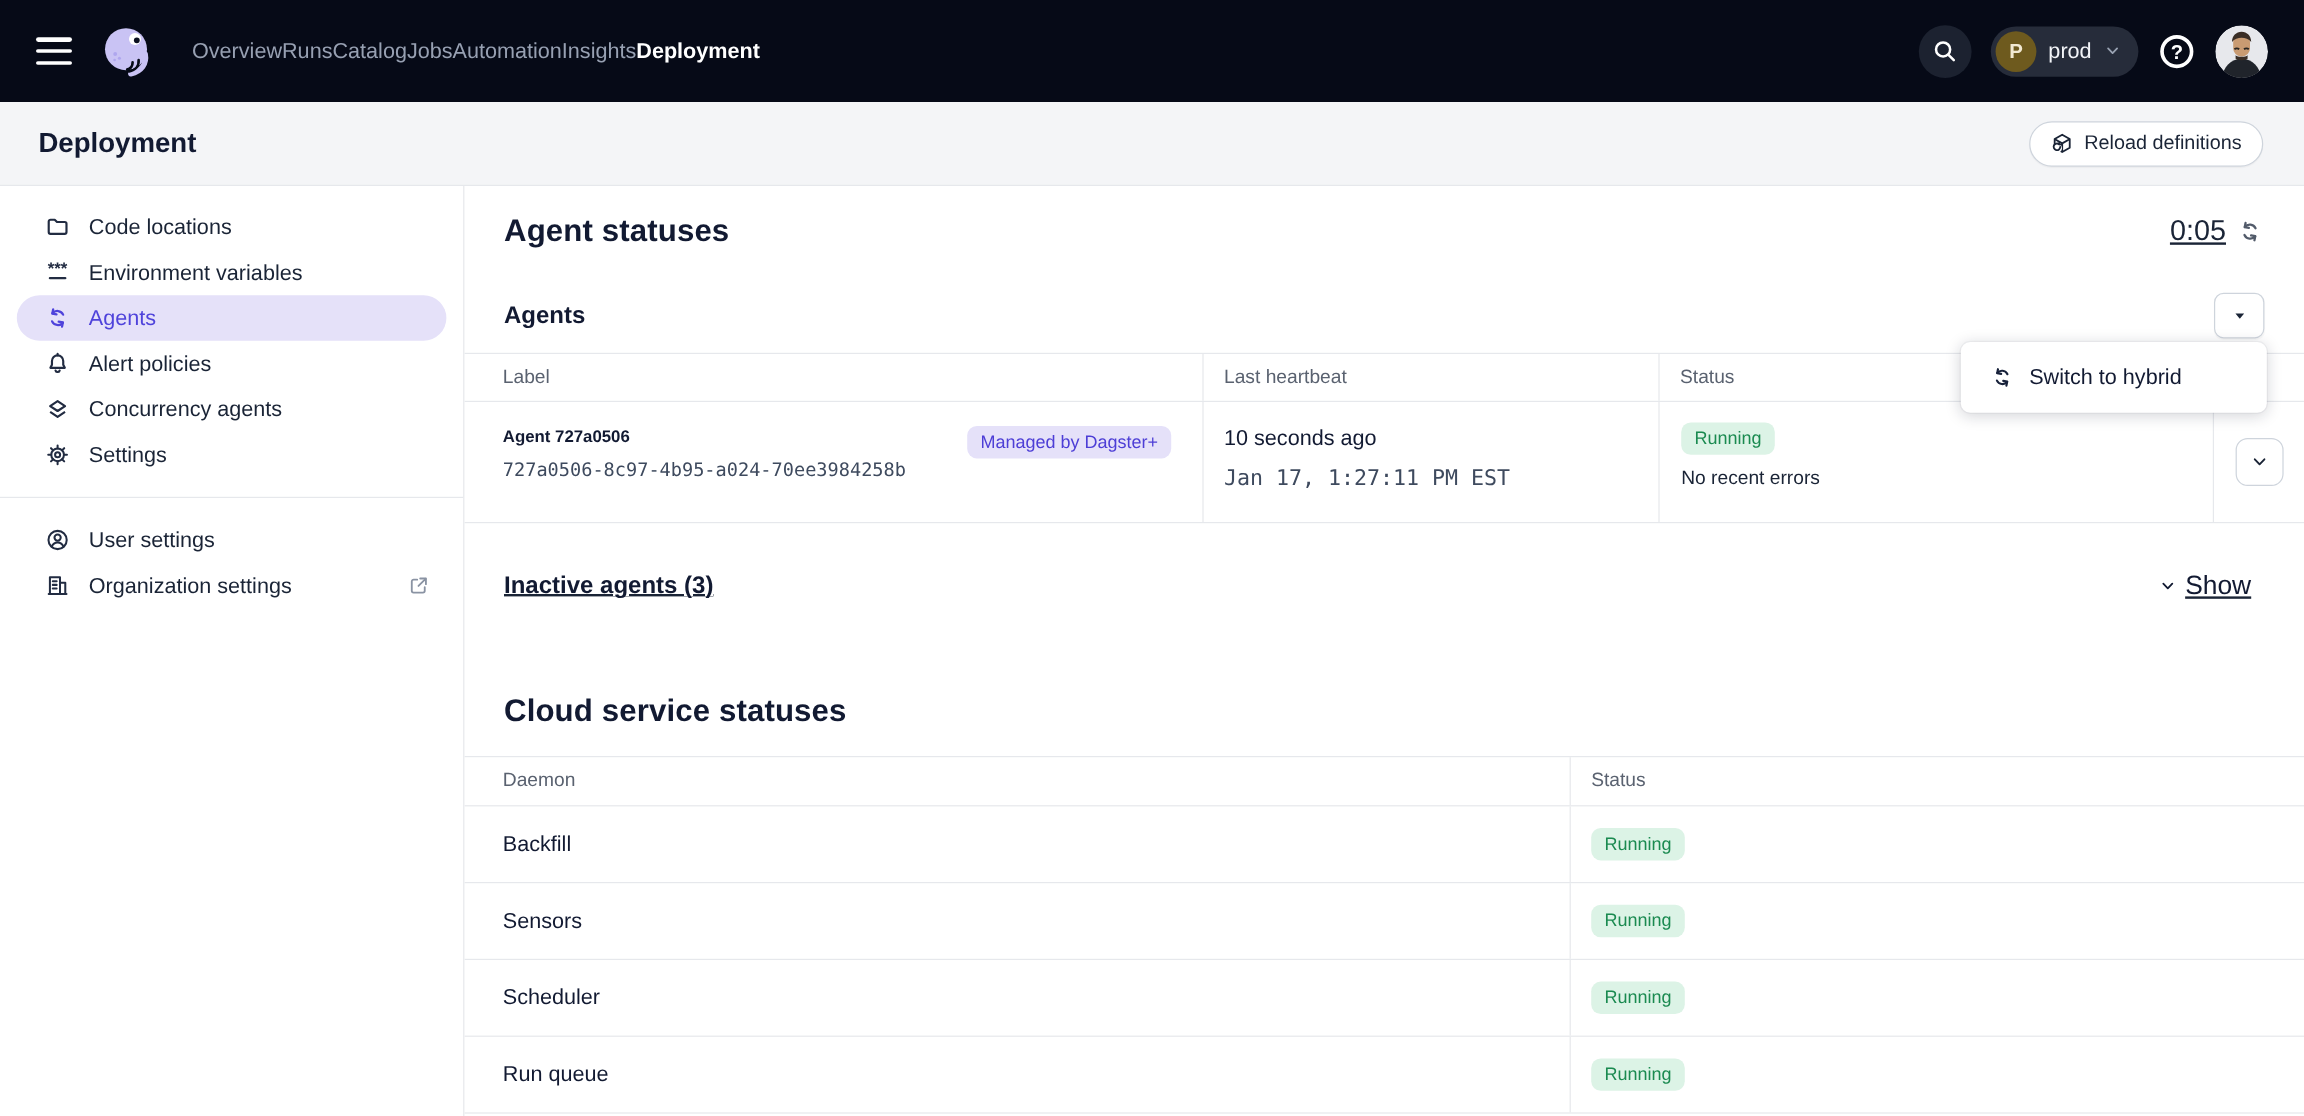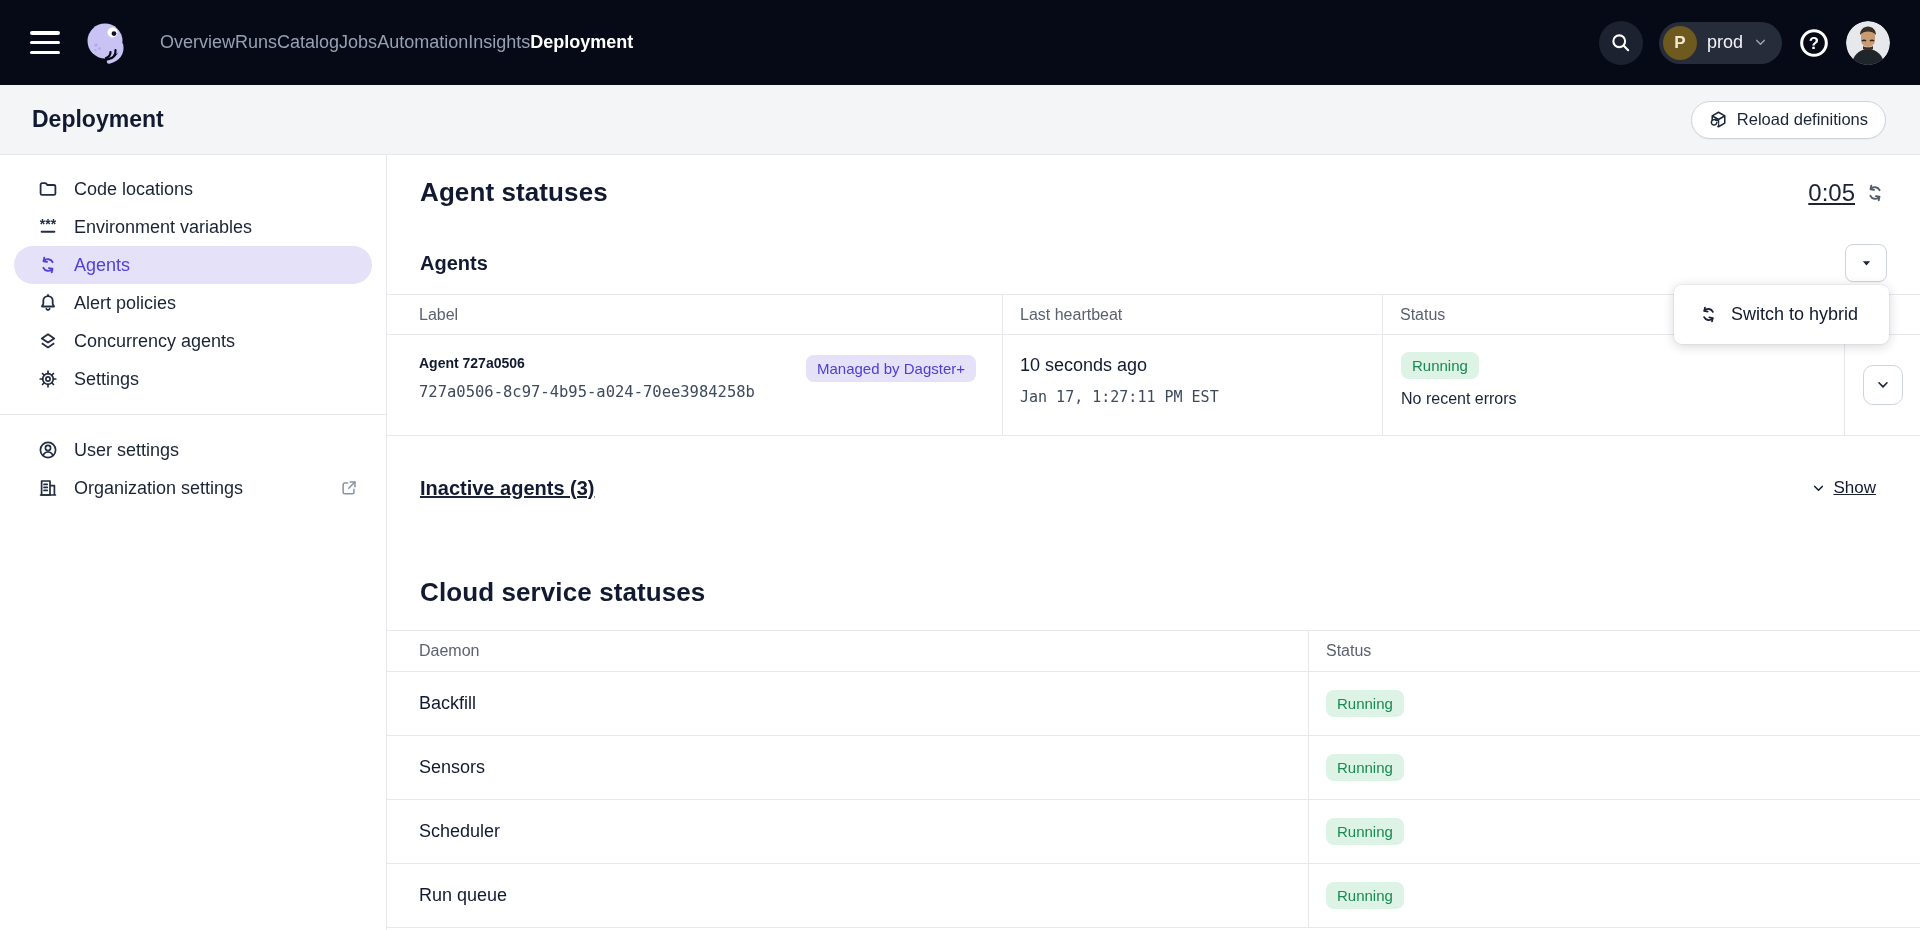--- a/index.html
+++ b/index.html
@@ -88,33 +88,33 @@
 
   .agent-row{height:101px;}
   .agent-cell{display:flex;justify-content:space-between;align-items:flex-start;padding:20px 26px 0 32px;}
   .agent-name{font-size:14px;font-weight:700;color:var(--ink);}
   .agent-id{margin-top:12px;font-size:15.5px;color:var(--mono-ink);}
   .badge{display:inline-block;border-radius:8px;font-size:15px;font-weight:500;padding:5px 11px;white-space:nowrap;}
   .badge.purple{background:var(--purple-bg);color:#4D3ED6;}
   .badge.green{background:var(--green-bg);color:var(--green);}
   .hb-cell{padding:20px 0 0 17px;}
   .hb-rel{font-size:18px;color:var(--ink);}
-  .hb-ts{margin-top:12px;font-size:15px;color:var(--mono-ink);}
+  .hb-ts{margin-top:12px;font-size:18px;color:var(--mono-ink);}
   .status-cell{padding:17px 0 0 18px;display:flex;flex-direction:column;align-items:flex-start;gap:11px;}
   .status-note{font-size:16px;color:var(--body-ink);}
   .actions-cell{display:flex;align-items:center;justify-content:center;}
 
-  .popup{position:absolute;top:130px;right:31px;width:215px;height:59px;background:#fff;border-radius:8px;
+  .popup{position:absolute;top:130px;right:31px;width:255px;height:59px;background:#fff;border-radius:8px;
     box-shadow:0 2px 12px rgba(18,24,42,.18),0 0 0 1px rgba(18,24,42,.04);z-index:5;display:flex;align-items:center;}
   .popup-item{display:flex;align-items:center;gap:13px;padding:0 25px;width:100%;height:100%;cursor:pointer;
     font-size:18px;color:var(--ink);}
   .popup-item .icon{color:#17213A;}
 
   .inactive-row{margin-top:38px;padding:0 44px 0 33px;height:28px;text-decoration:underline;}
-  .show-link{display:flex;align-items:center;gap:7px;font-size:17px;color:var(--ink);cursor:pointer;}
+  .show-link{display:flex;align-items:center;gap:7px;font-size:22px;color:var(--ink);cursor:pointer;}
   .cloud-h1{margin-top:75px;padding:0 33px;height:31px;display:flex;align-items:center;}
   .daemon-row{height:64px;}
   .daemon-name{display:flex;align-items:center;font-size:18px;color:var(--ink);}
   .daemon-status{display:flex;align-items:center;}
 </style>
 </head>
 <body>
 
 <svg width="0" height="0" style="position:absolute">
   <defs>

